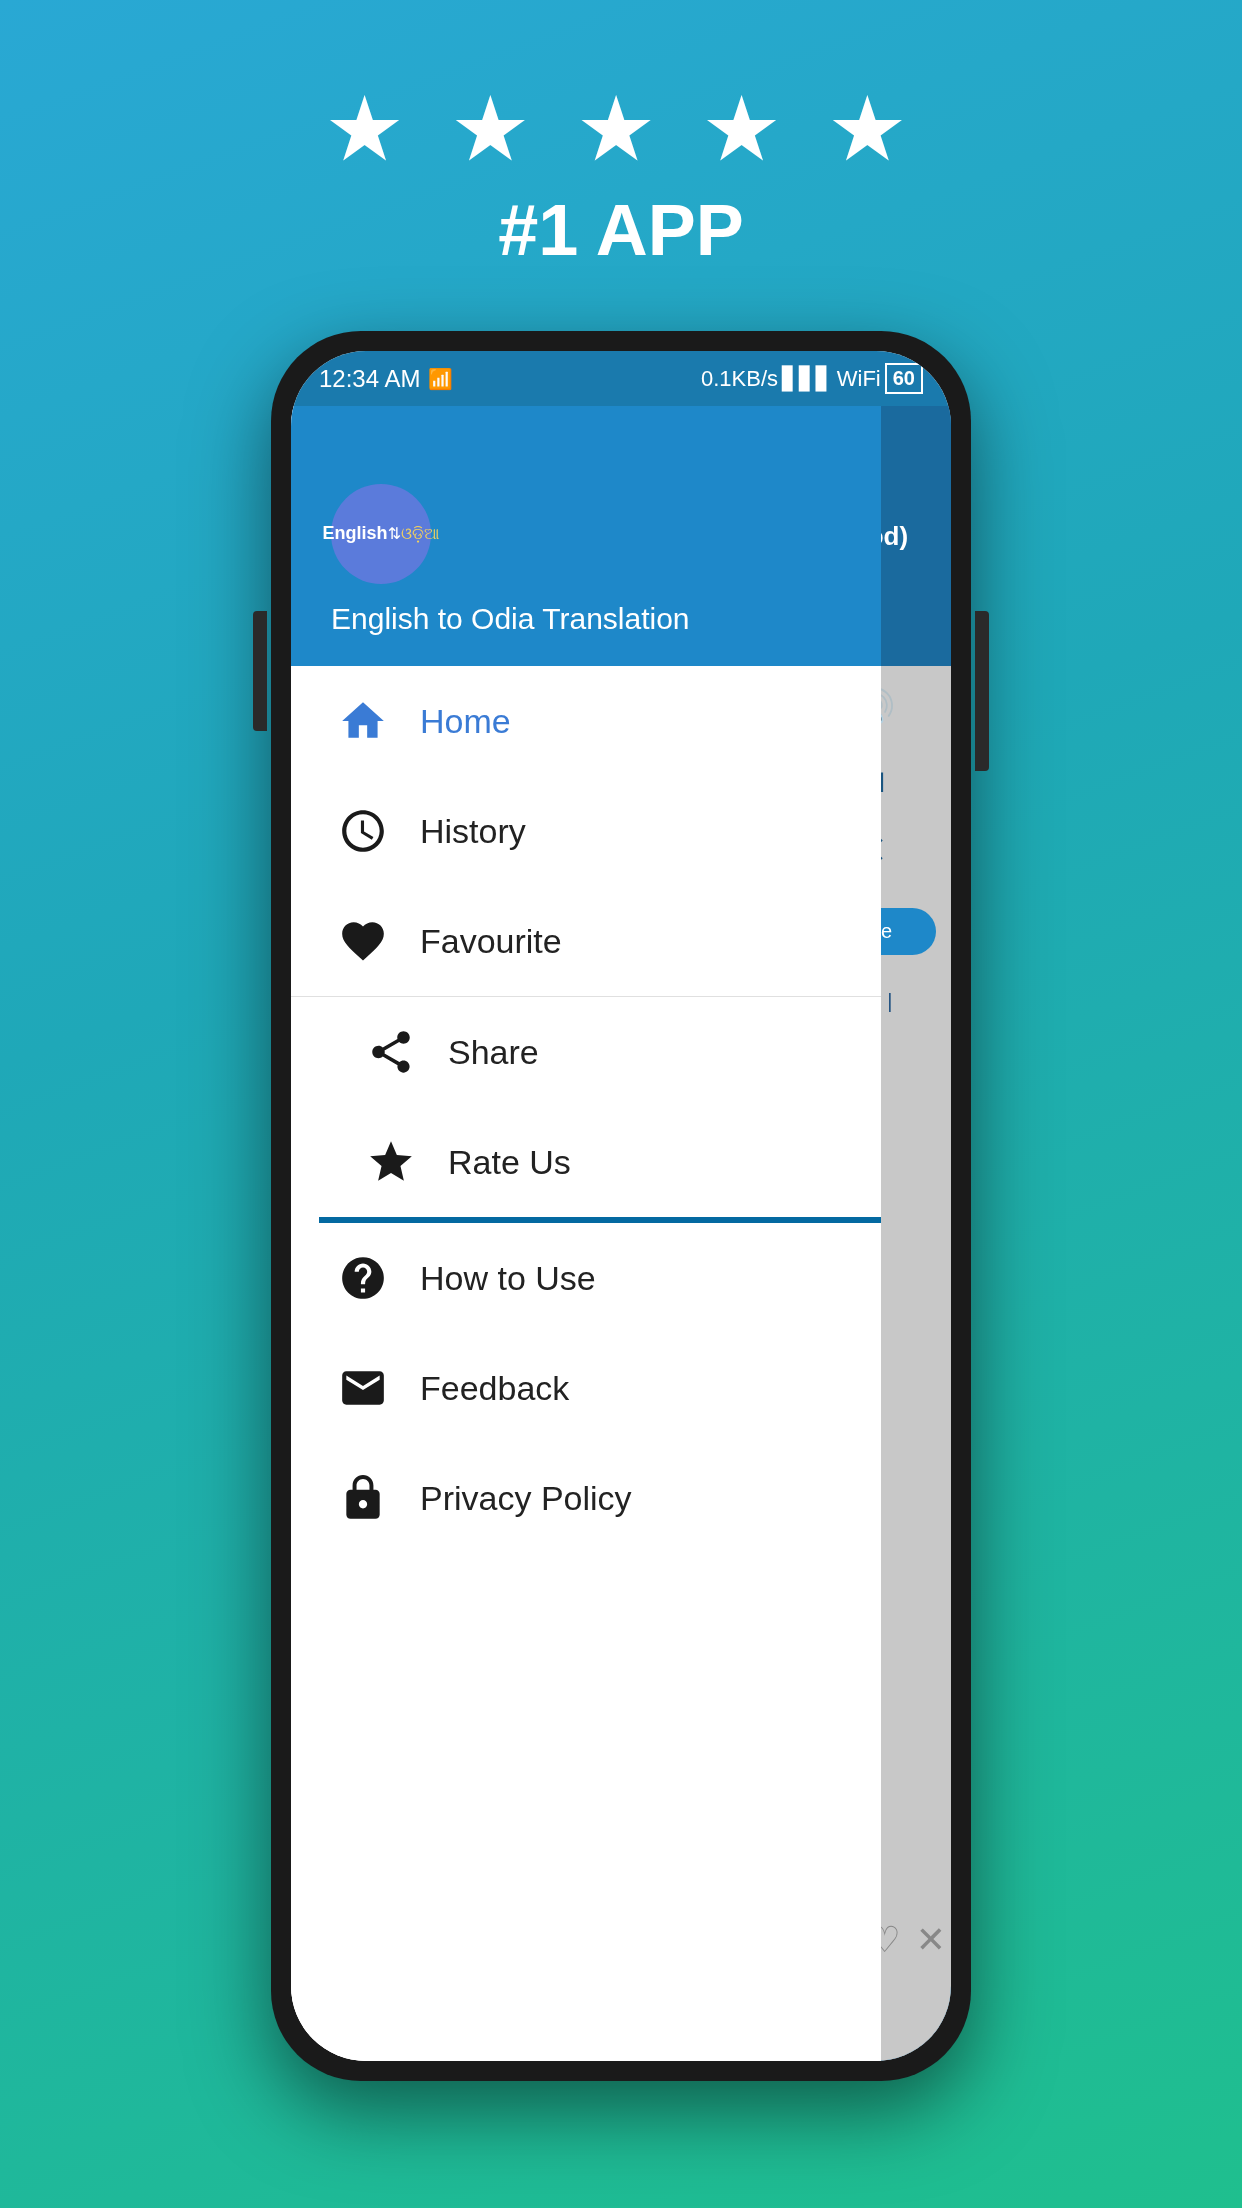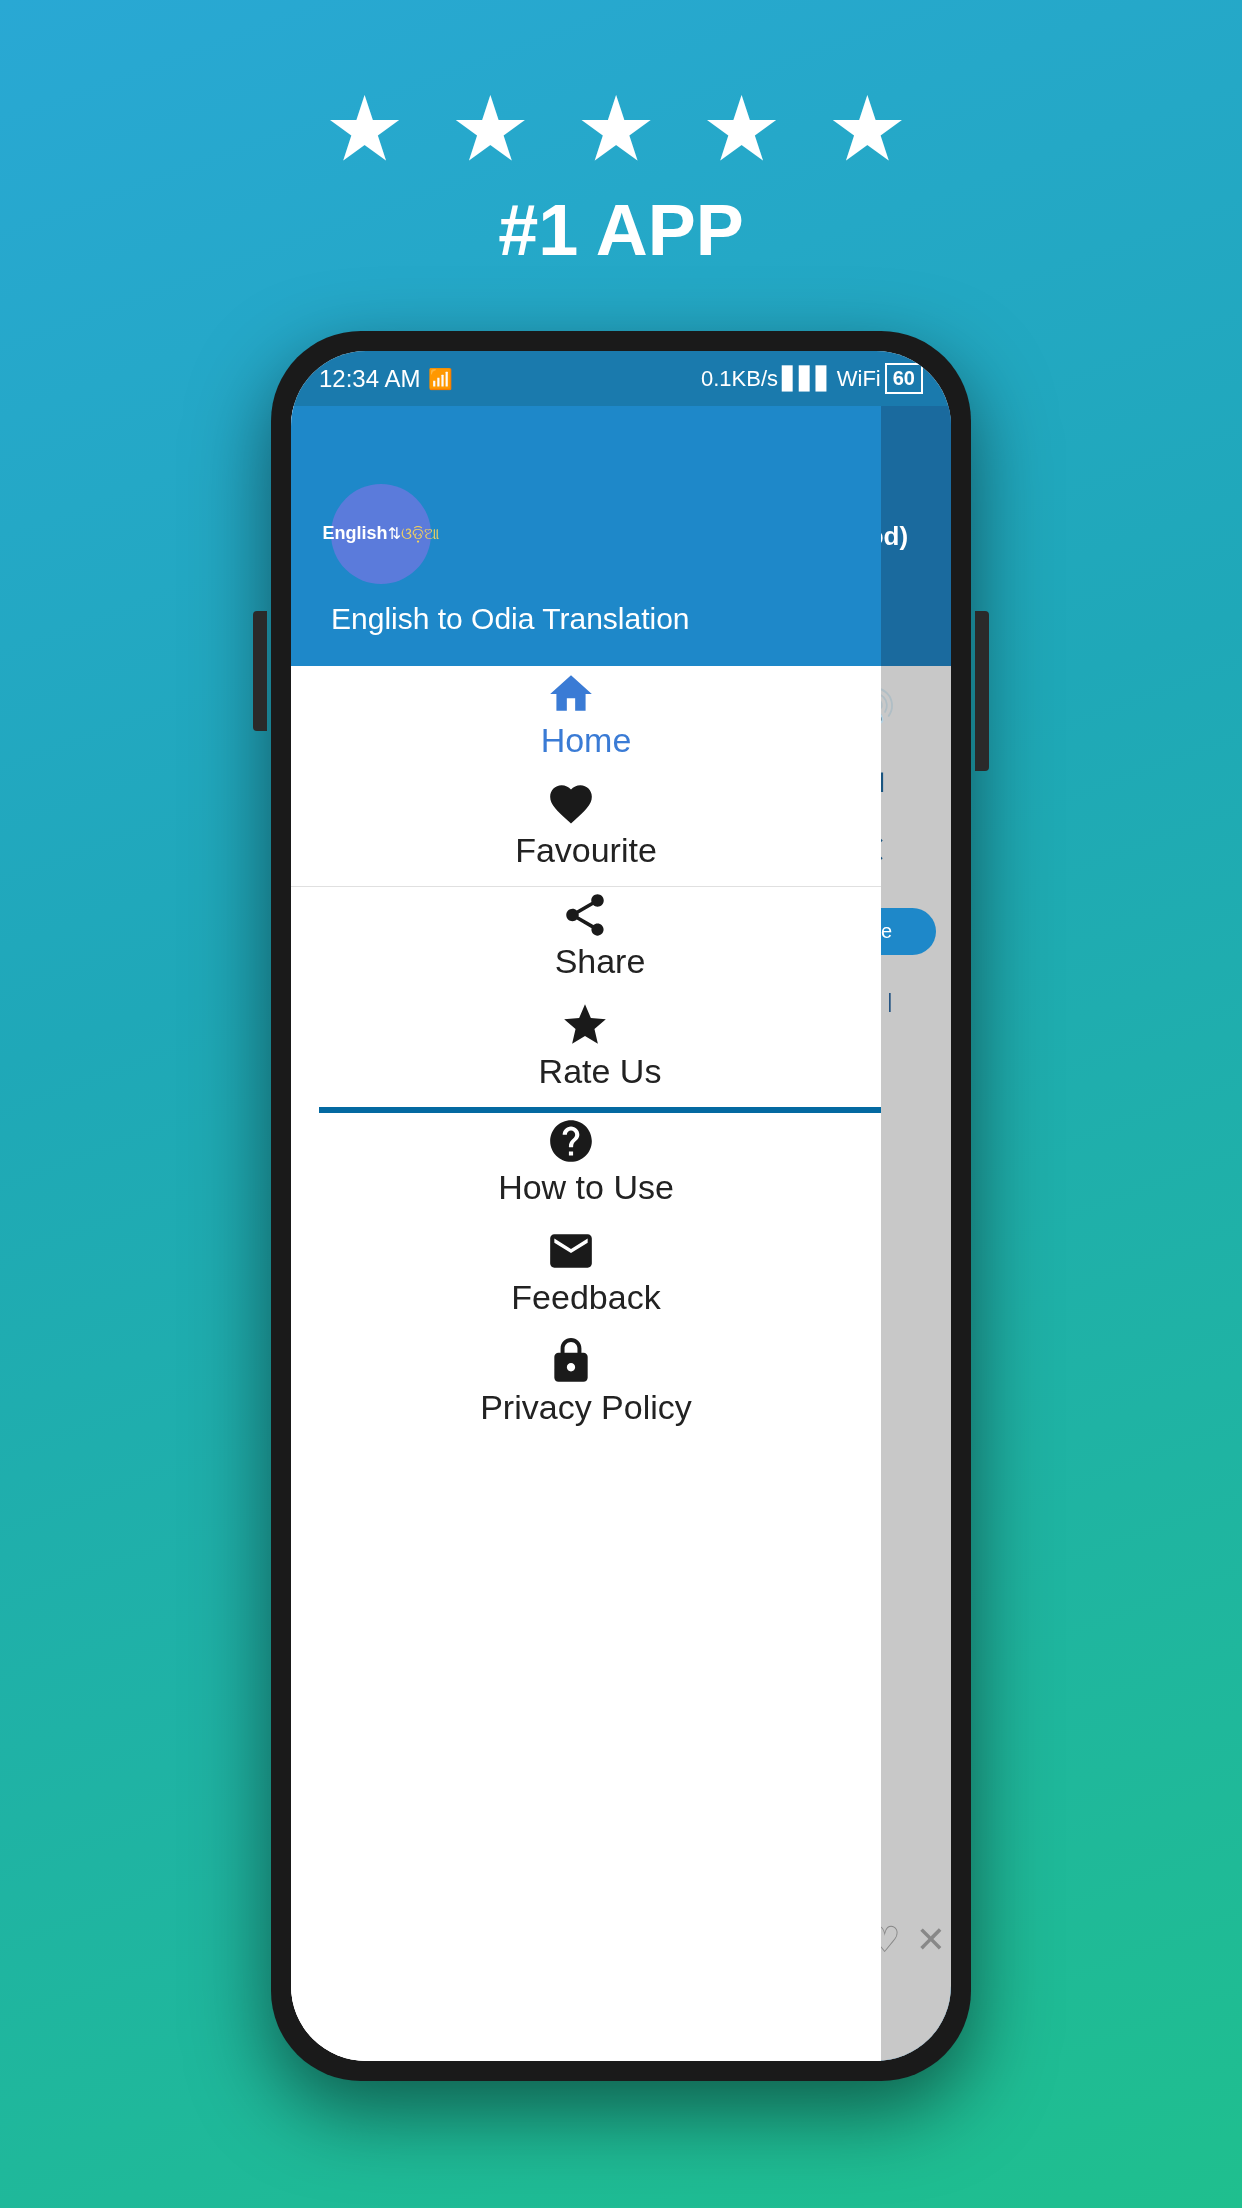--- a/index.html
+++ b/index.html
@@ -112,25 +112,24 @@
       border-radius: 0;
       padding: 2px 6px;
       font-size: 20px;
       font-weight: bold;
       color: white;
     }
 
     .menu-item {
       display: flex;
       align-items: center;
-      padding: 0 28px;
+      padding: 0 44px;
       height: 110px;
       cursor: pointer;
       background: white;
-      flex-direction: column;
     }
 
     .menu-icon {
       width: 55px;
       height: 55px;
       display: flex;
       align-items: center;
       justify-content: center;
       margin-right: 30px;
       font-size: 42px;
@@ -218,20 +217,28 @@
 
           <div class="menu-item">
             <div class="menu-icon blue">
               <svg class="house-svg" viewBox="0 0 24 24" fill="#3a7bd5">
                 <path d="M10 20v-6h4v6h5v-8h3L12 3 2 12h3v8z"></path>
               </svg>
             </div>
             <span class="menu-label blue-text">Home</span>
           </div>
 
+          <div class="menu-item">
+            <div class="menu-icon black">
+              <svg class="clock-svg" viewBox="0 0 24 24" fill="#1a1a1a">
+                <path d="M12 2C6.48 2 2 6.48 2 12s4.48 10 10 10 10-4.48 10-10S17.52 2 12 2zm0 18c-4.41 0-8-3.59-8-8s3.59-8 8-8 8 3.59 8 8-3.59 8-8 8zm.5-13H11v6l5.25 3.15.75-1.23-4.5-2.67V7z"></path>
+              </svg>
+            </div>
+            <span class="menu-label">History</span>
+          </div>
 
           <div class="menu-item">
             <div class="menu-icon black">
               <svg class="heart-svg" viewBox="0 0 24 24" fill="#1a1a1a">
                 <path d="M12 21.35l-1.45-1.32C5.4 15.36 2 12.28 2 8.5 2 5.42 4.42 3 7.5 3c1.74 0 3.41.81 4.5 2.09C13.09 3.81 14.76 3 16.5 3 19.58 3 22 5.42 22 8.5c0 3.78-3.4 6.86-8.55 11.54L12 21.35z"></path>
               </svg>
             </div>
             <span class="menu-label">Favourite</span>
           </div>
         </div>

